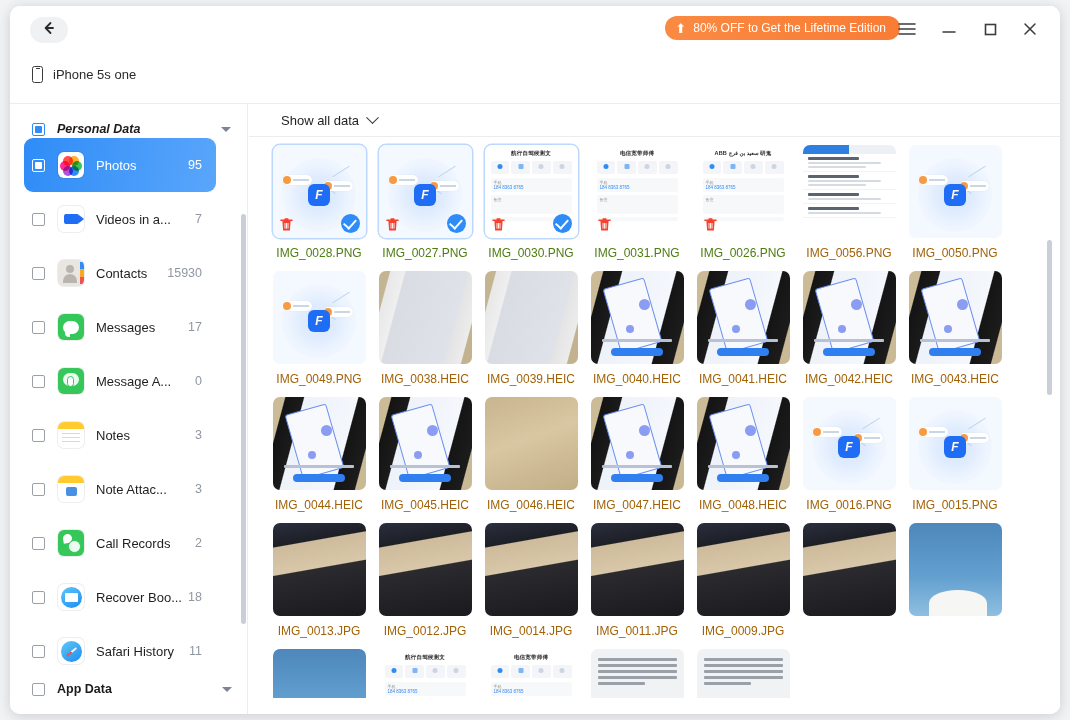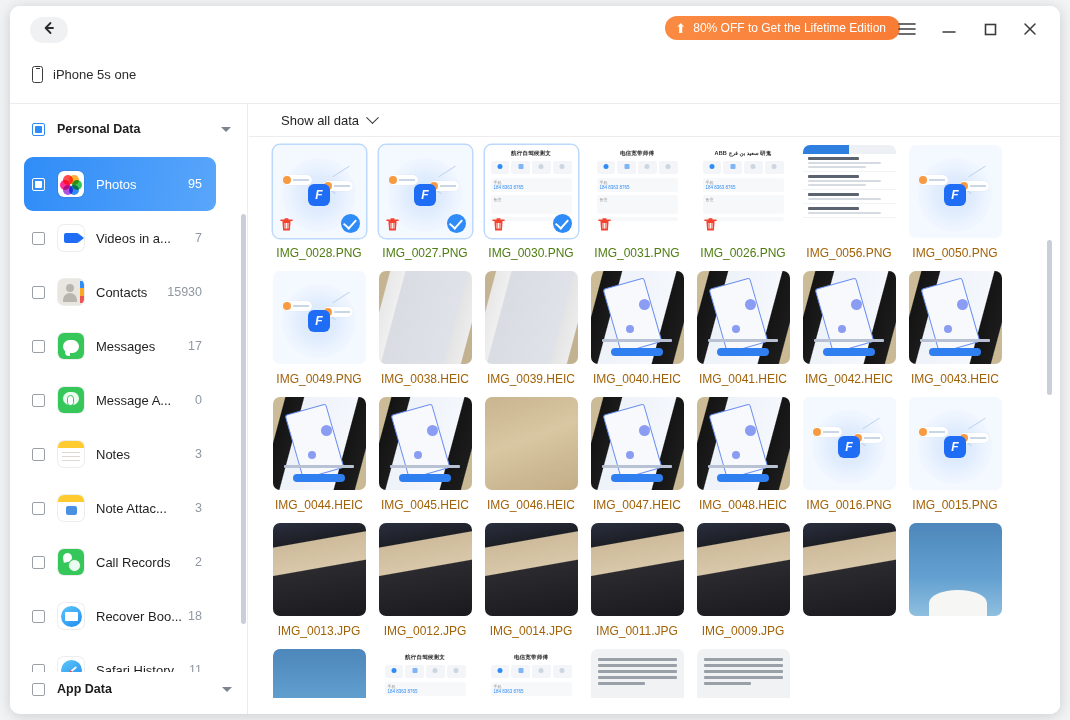--- a/index.html
+++ b/index.html
@@ -108,21 +108,21 @@
   }
   .group-head {
     height: 34px;
     display: flex; align-items: center;
     padding: 0 16px 0 22px;
     font-size: 12.5px; font-weight: bold; color: #1c1c1c;
     cursor: pointer;
   }
   .group-head .cb { margin-right: 12px; }
   .group-head .caret { margin-left: auto; }
-  #group-personal { margin-top: 8px; }
+  #group-personal { margin-top: 8px; font-style: italic; }
   #group-appdata  { position: absolute; left: 0; bottom: 8px; width: 238px; background:#fff; }
 
   .cb {
     width: 13px; height: 13px;
     border: 1.3px solid #9aa0a6;
     border-radius: 2px;
     background: #fff;
     flex: none;
     display: flex; align-items: center; justify-content: center;
     cursor: pointer;
@@ -135,21 +135,21 @@
   .cb.on-blue::after { background: #ffffff; }
 
   .caret {
     width: 0; height: 0;
     border-left: 5px solid transparent;
     border-right: 5px solid transparent;
     border-top: 5.5px solid #7d8490;
   }
 
   .nav {
-    position: absolute; left: 0; top: 53px;
+    position: absolute; left: 0; top: 34px;
     width: 220px; height: 528px;
     overflow: hidden;
   }
   .nav-item {
     height: 54px;
     margin: 0 14px;
     border-radius: 9px;
     display: flex; align-items: center;
     padding: 0 14px 0 8px;
     cursor: pointer;

